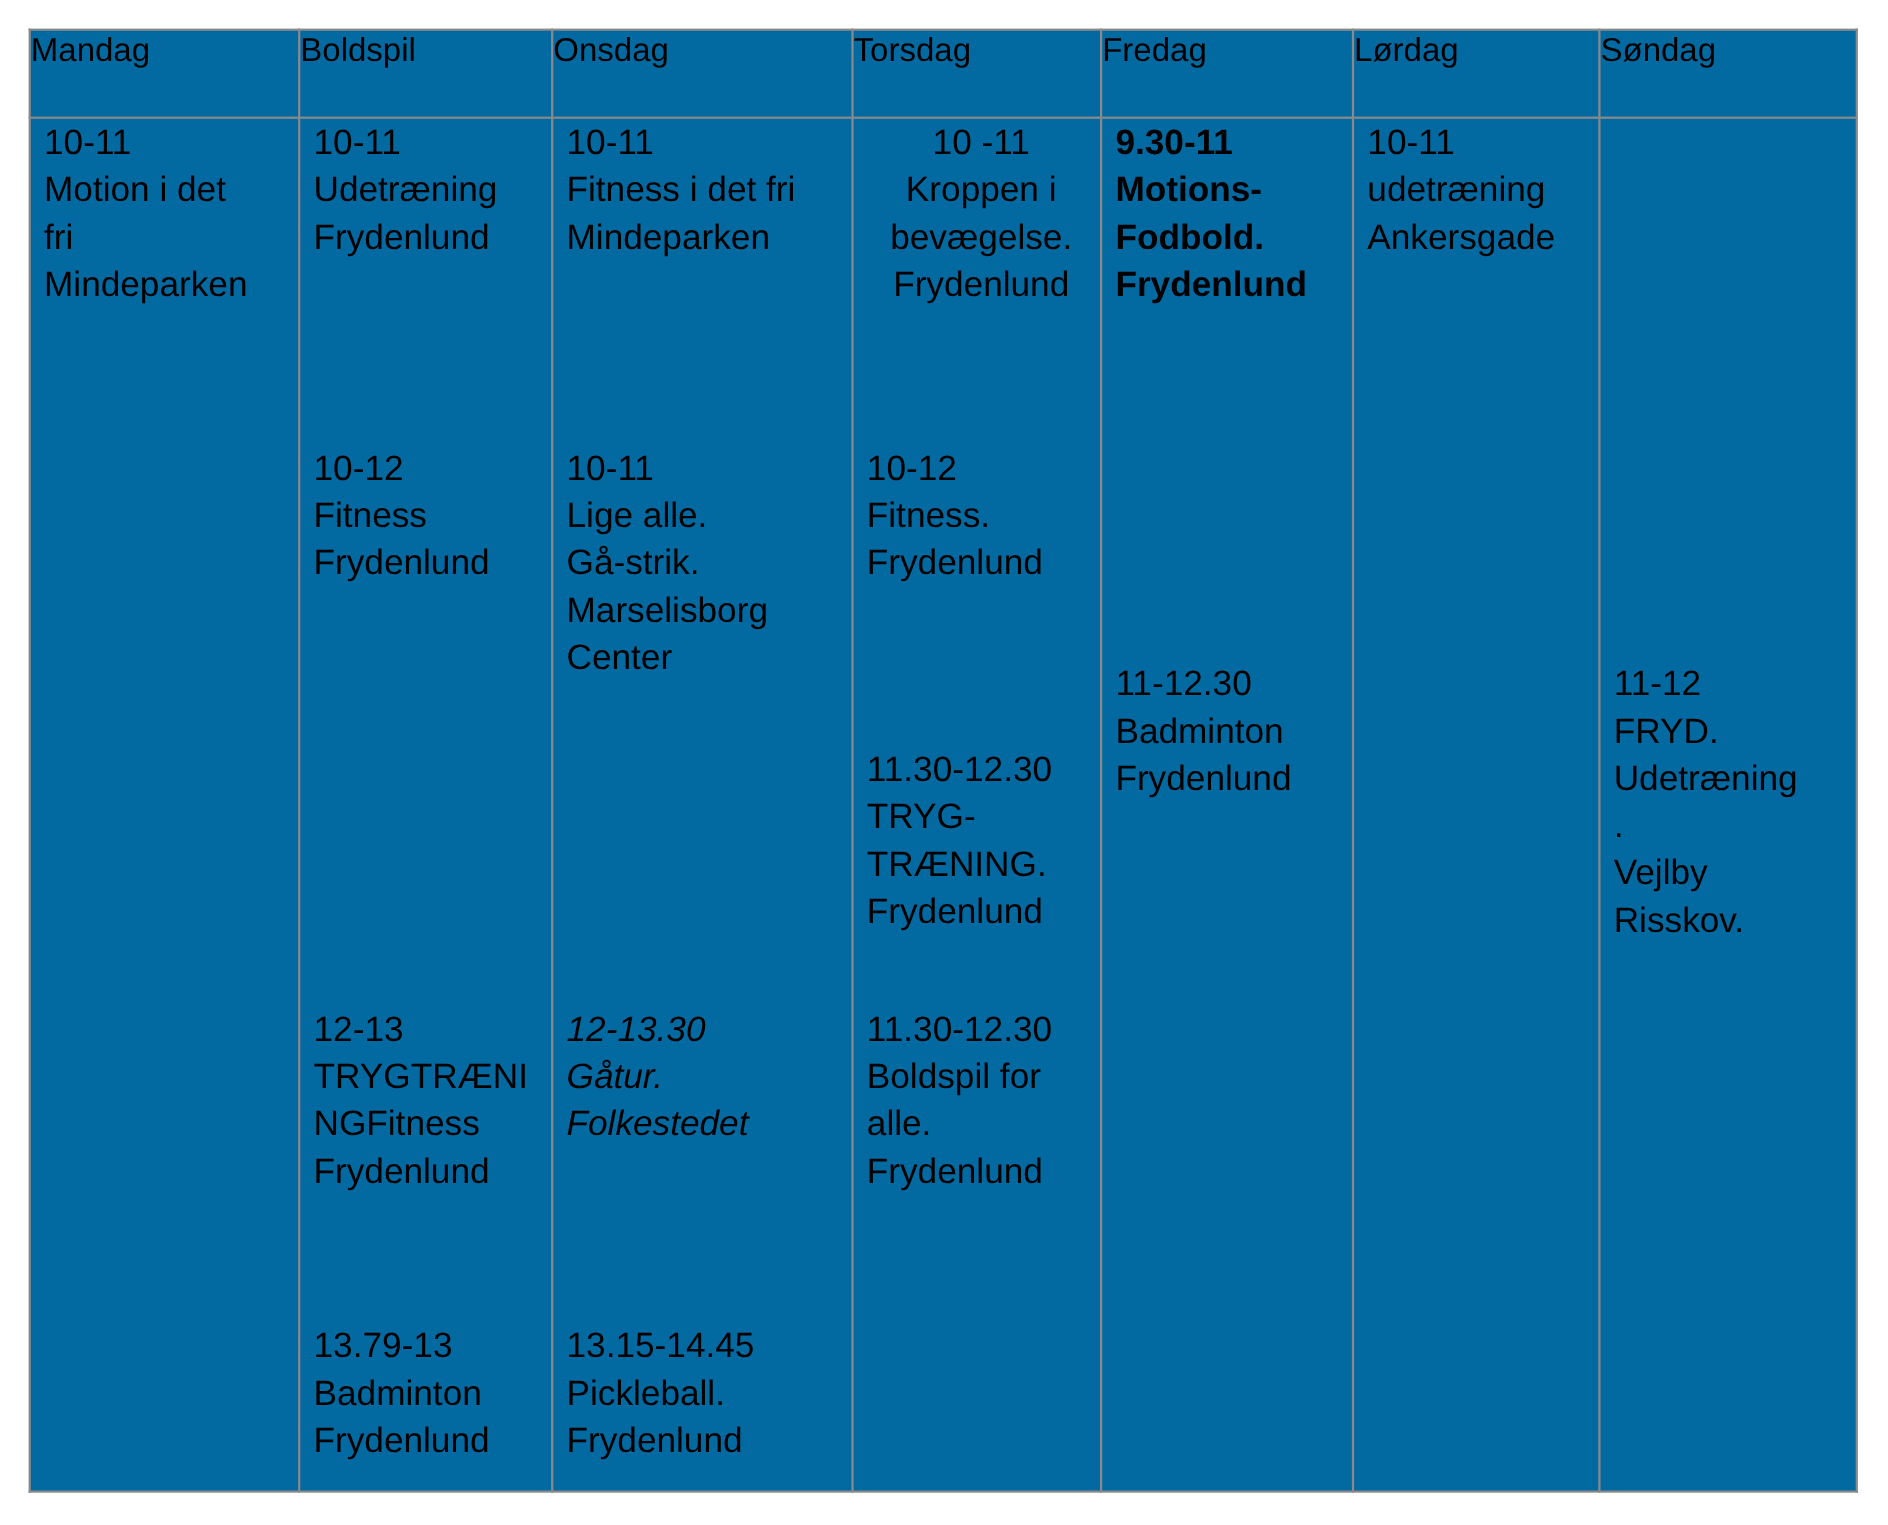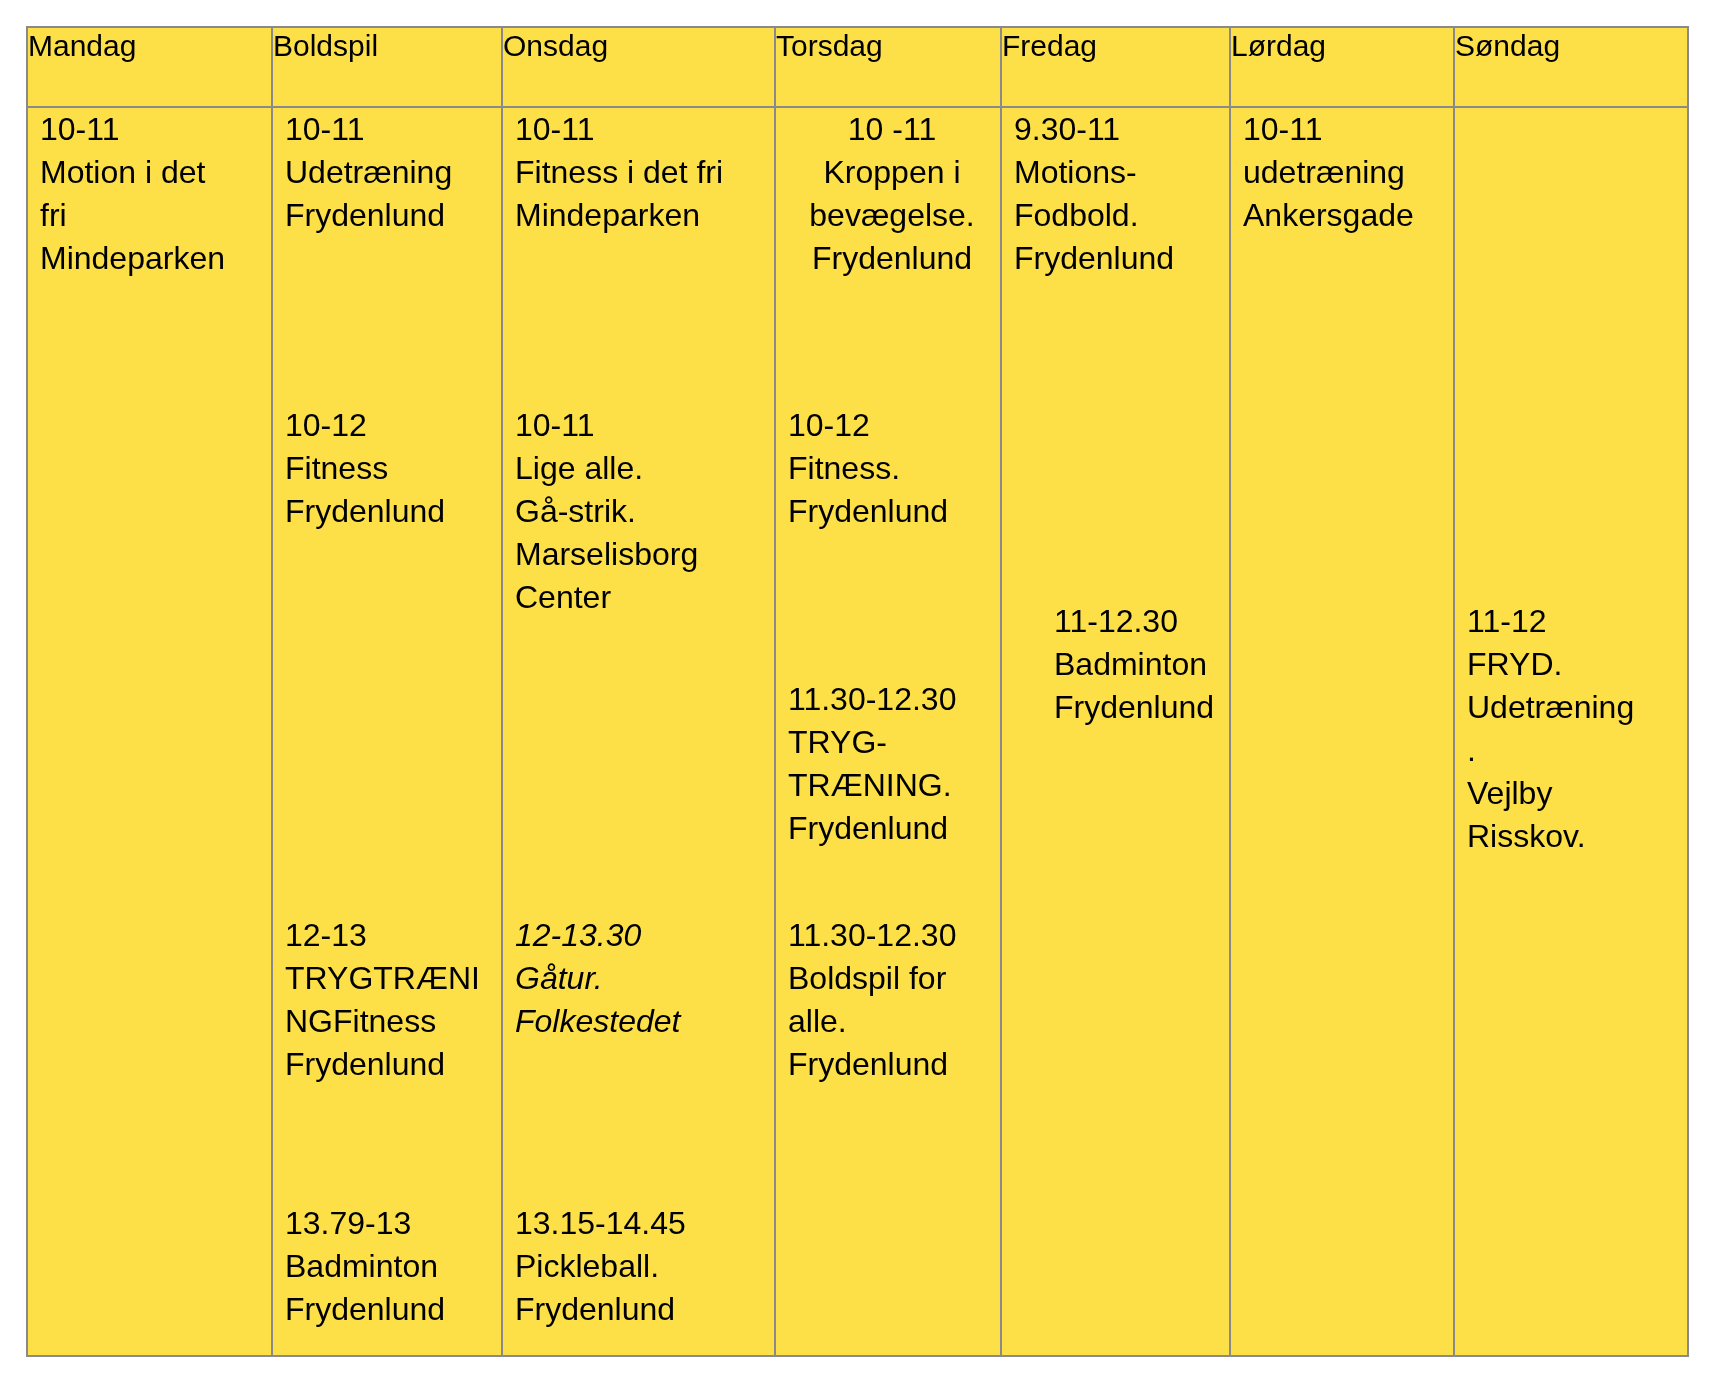--- a/index.html
+++ b/index.html
@@ -19,21 +19,21 @@
     left: 26px;
     top: 26px;
     border-collapse: collapse;
     table-layout: fixed;
   }
   table.schedule th,
   table.schedule td {
     border: 2px solid #8a8a8a;
     padding: 0;
     vertical-align: top;
-    background: #fde047;
+    background: #0369a1;
   }
   th.day-header {
     height: 78px;
     font-size: 30px;
     font-weight: normal;
     text-align: left;
     padding: 16px 4px 0 12px;
     line-height: 36px;
     color: #000000;
   }
@@ -167,27 +167,27 @@
             <div class="entry" style="top: 806px;">
               <div class="line">11.30-12.30</div>
               <div class="line">Boldspil for</div>
               <div class="line">alle.</div>
               <div class="line">Frydenlund</div>
             </div>
           </div>
         </td>
         <td class="day-cell">
           <div class="cell-inner">
-            <div class="entry" style="top: 0px;">
+            <div class="entry" style="top: 0px; font-weight: bold;">
               <div class="line">9.30-11</div>
               <div class="line">Motions-</div>
               <div class="line">Fodbold.</div>
               <div class="line">Frydenlund</div>
             </div>
-            <div class="entry" style="top: 492px; margin-left: 40px;">
+            <div class="entry" style="top: 492px;">
               <div class="line">11-12.30</div>
               <div class="line">Badminton</div>
               <div class="line">Frydenlund</div>
             </div>
           </div>
         </td>
         <td class="day-cell">
           <div class="cell-inner">
             <div class="entry" style="top: 0px;">
               <div class="line">10-11</div>

